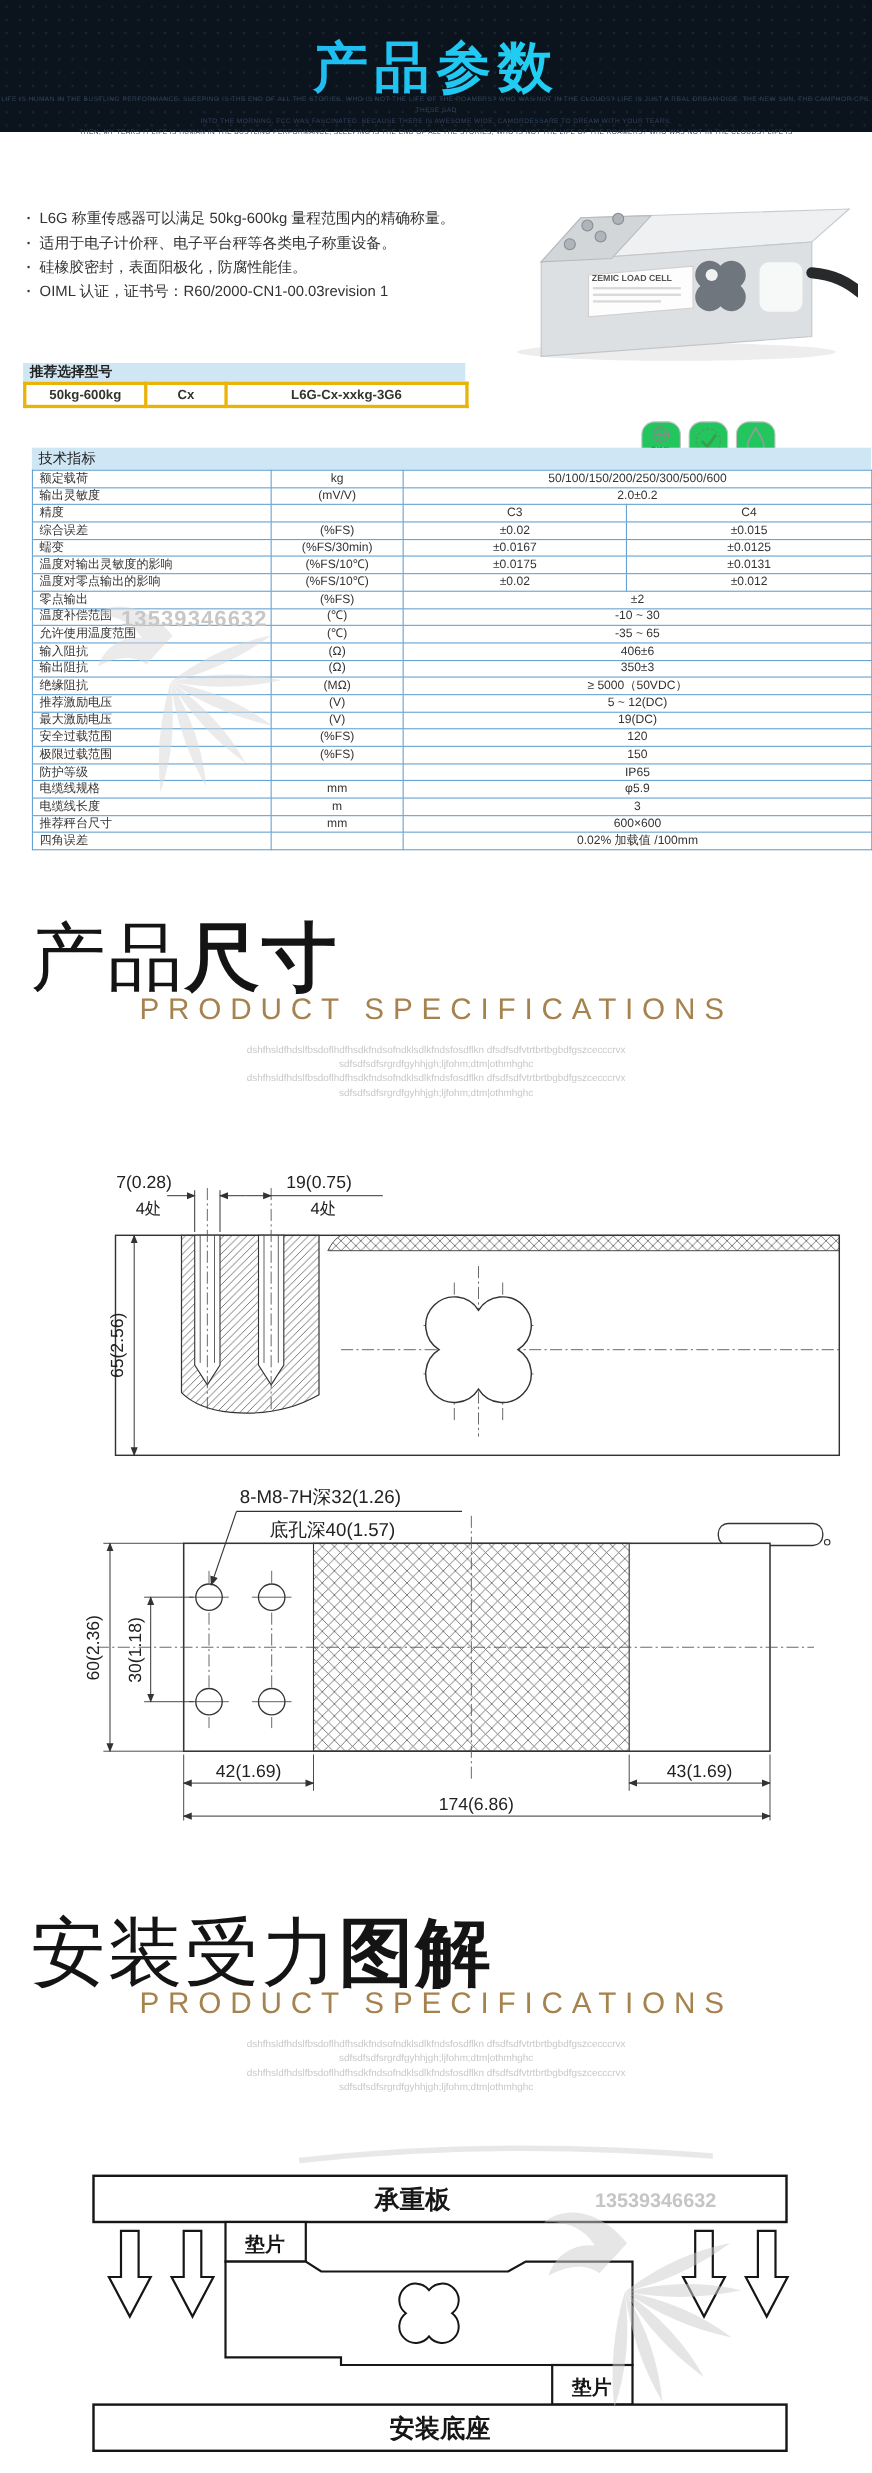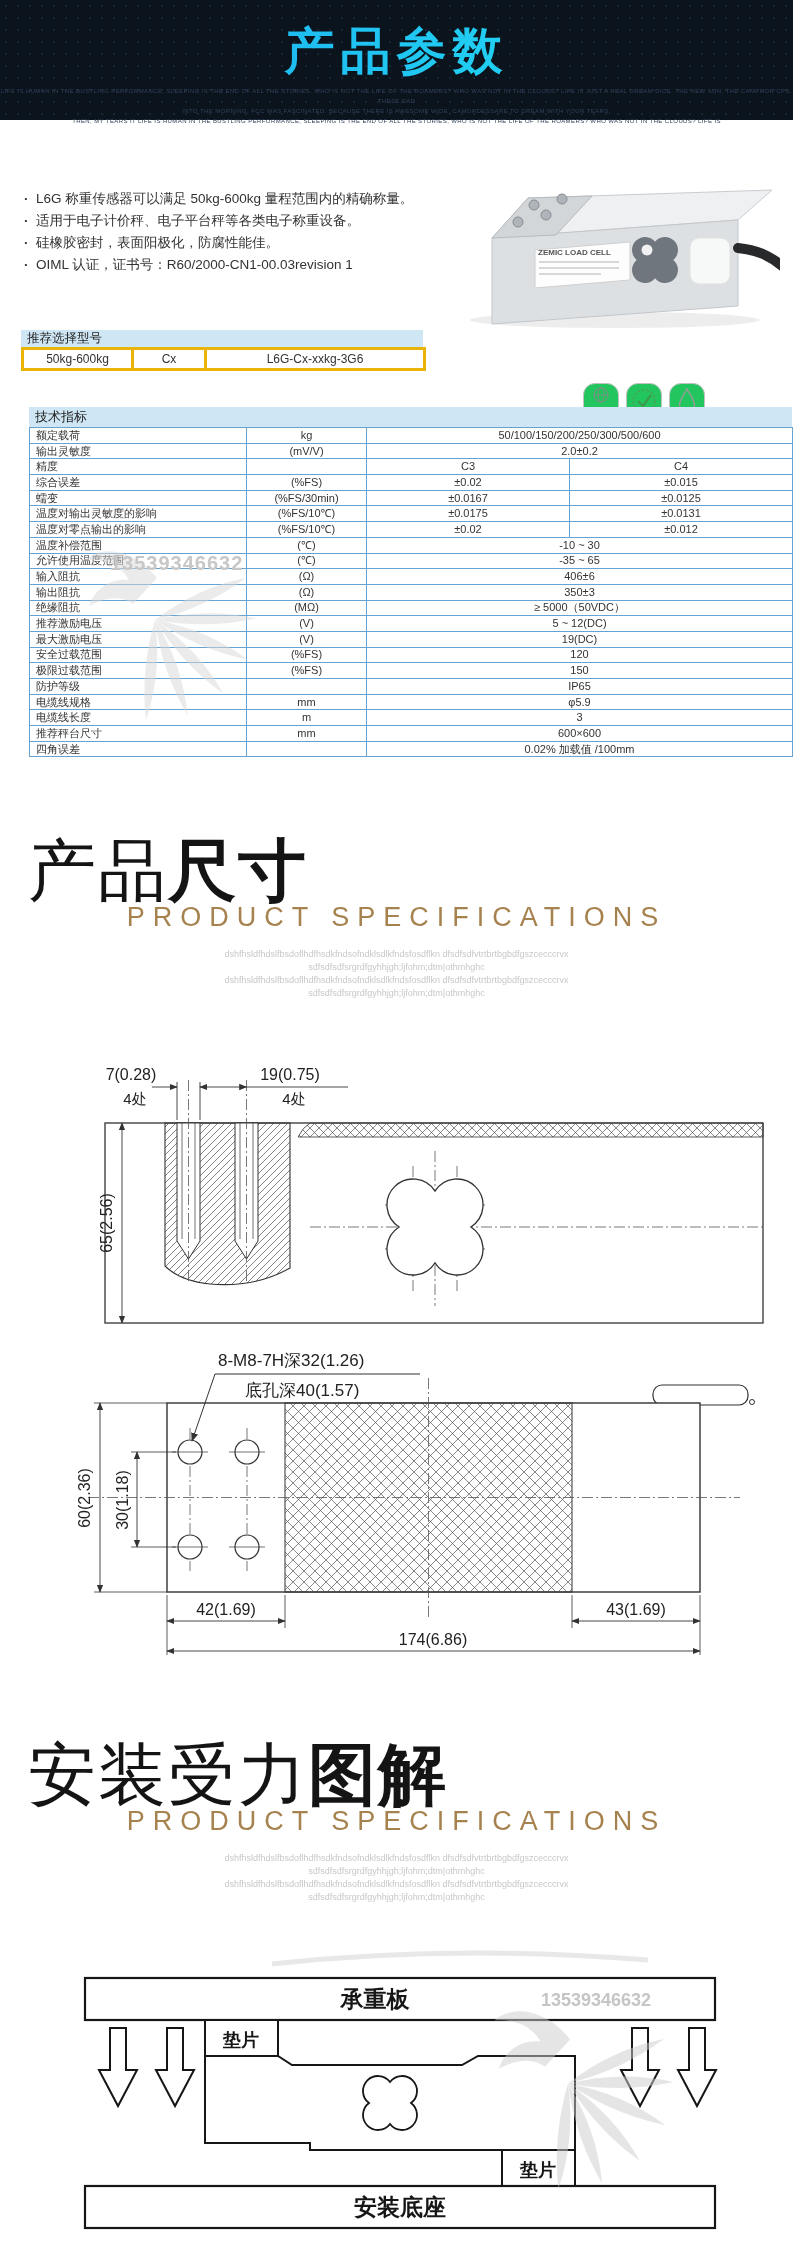--- a/index.html
+++ b/index.html
@@ -1,32 +1,32 @@
 <!DOCTYPE html>
 <html><head>
 <meta charset="utf-8">
 <style>
   html,body{margin:0;padding:0;background:#fff;}
   .page{position:relative;width:793px;height:2248px;background:#fff;overflow:hidden;
         font-family:"Liberation Sans",sans-serif;color:#333;}
   
   .hdr{position:absolute;left:0;top:0;width:793px;height:120px;background-color:#0b131d;
        background-image:radial-gradient(circle,#182635 1.2px,transparent 1.4px);background-size:12px 12px;}
-  .hdr-title{position:absolute;left:0;top:18px;width:100%;text-align:center;font-size:50px;font-weight:bold;
+  .hdr-title{position:absolute;left:0;top:28px;width:100%;text-align:center;font-size:50px;font-weight:bold;
        letter-spacing:6px;background:linear-gradient(90deg,#1ba4ee,#25e8f6);
        -webkit-background-clip:text;background-clip:text;color:transparent;-webkit-text-fill-color:transparent;}
   .hdr-tags{position:absolute;left:0;top:86px;width:100%;text-align:center;font-size:6px;
        color:#31435a;line-height:10px;letter-spacing:.4px;}
   
   .bullets{position:absolute;left:22px;top:188px;width:420px;margin:0;padding:0;}
   .bullets li{list-style:none;position:relative;padding-left:14px;font-size:13.5px;line-height:22px;color:#333;}
   .bullets li::before{content:"·";position:absolute;left:2px;top:0;font-weight:bold;}
   .photo{position:absolute;left:440px;top:138px;width:340px;height:200px;}
   
-  .model{position:absolute;left:21px;top:330px;width:402px;}
+  .model{position:absolute;left:21px;top:330px;width:402px;font-weight:bold;}
   .strip{background:#cfe6f4;color:#222;font-size:12.5px;line-height:17px;height:17px;padding-left:6px;box-sizing:border-box;}
   .model table{border-collapse:collapse;width:402px;table-layout:fixed;}
   .model td{border:3px solid #eab308;height:18px;text-align:center;font-size:12px;padding:0;}
   
   .certs{position:absolute;left:583px;top:349px;display:flex;gap:7px;}
   .cert{width:34px;height:34px;border:1.5px solid #c2c2c2;border-radius:12px;background:#22c55e;margin-top:34px;}
   
   .spec{position:absolute;left:15px;top:407px;width:763px;margin-left:14px;}
   .spec .strip{font-size:13px;height:20px;line-height:20px;}
   .spec table{border-collapse:collapse;width:763px;table-layout:fixed;}
@@ -190,20 +190,25 @@
             <td class="c-val">±0.0175</td>
             <td class="c-val">±0.0131</td>
           </tr>
           <tr>
             <td class="c-label">温度对零点输出的影响</td>
             <td class="c-unit">(%FS/10℃)</td>
             <td class="c-val">±0.02</td>
             <td class="c-val">±0.012</td>
           </tr>
           <tr>
+            <td class="c-label">零点输出</td>
+            <td class="c-unit">(%FS)</td>
+            <td class="c-val" colspan="2">±2</td>
+          </tr>
+          <tr>
             <td class="c-label">温度补偿范围</td>
             <td class="c-unit">(℃)</td>
             <td class="c-val" colspan="2">-10 ~ 30</td>
           </tr>
           <tr>
             <td class="c-label">允许使用温度范围</td>
             <td class="c-unit">(℃)</td>
             <td class="c-val" colspan="2">-35 ~ 65</td>
           </tr>
           <tr>

